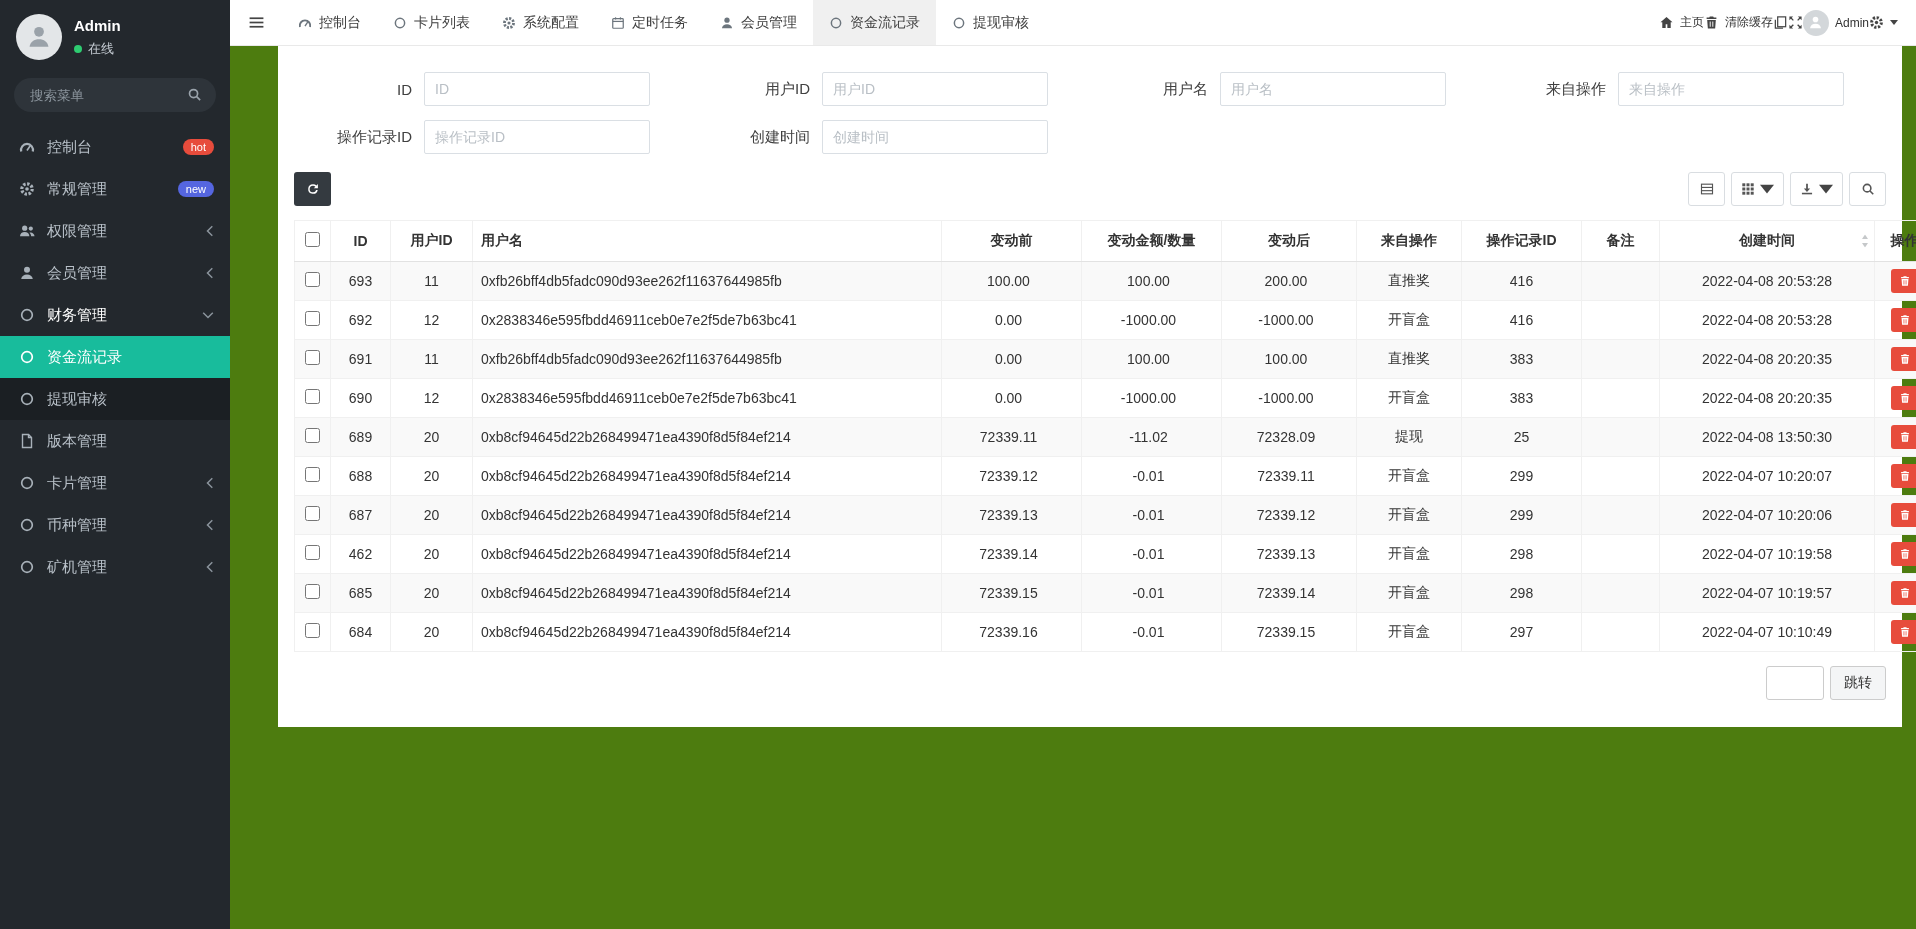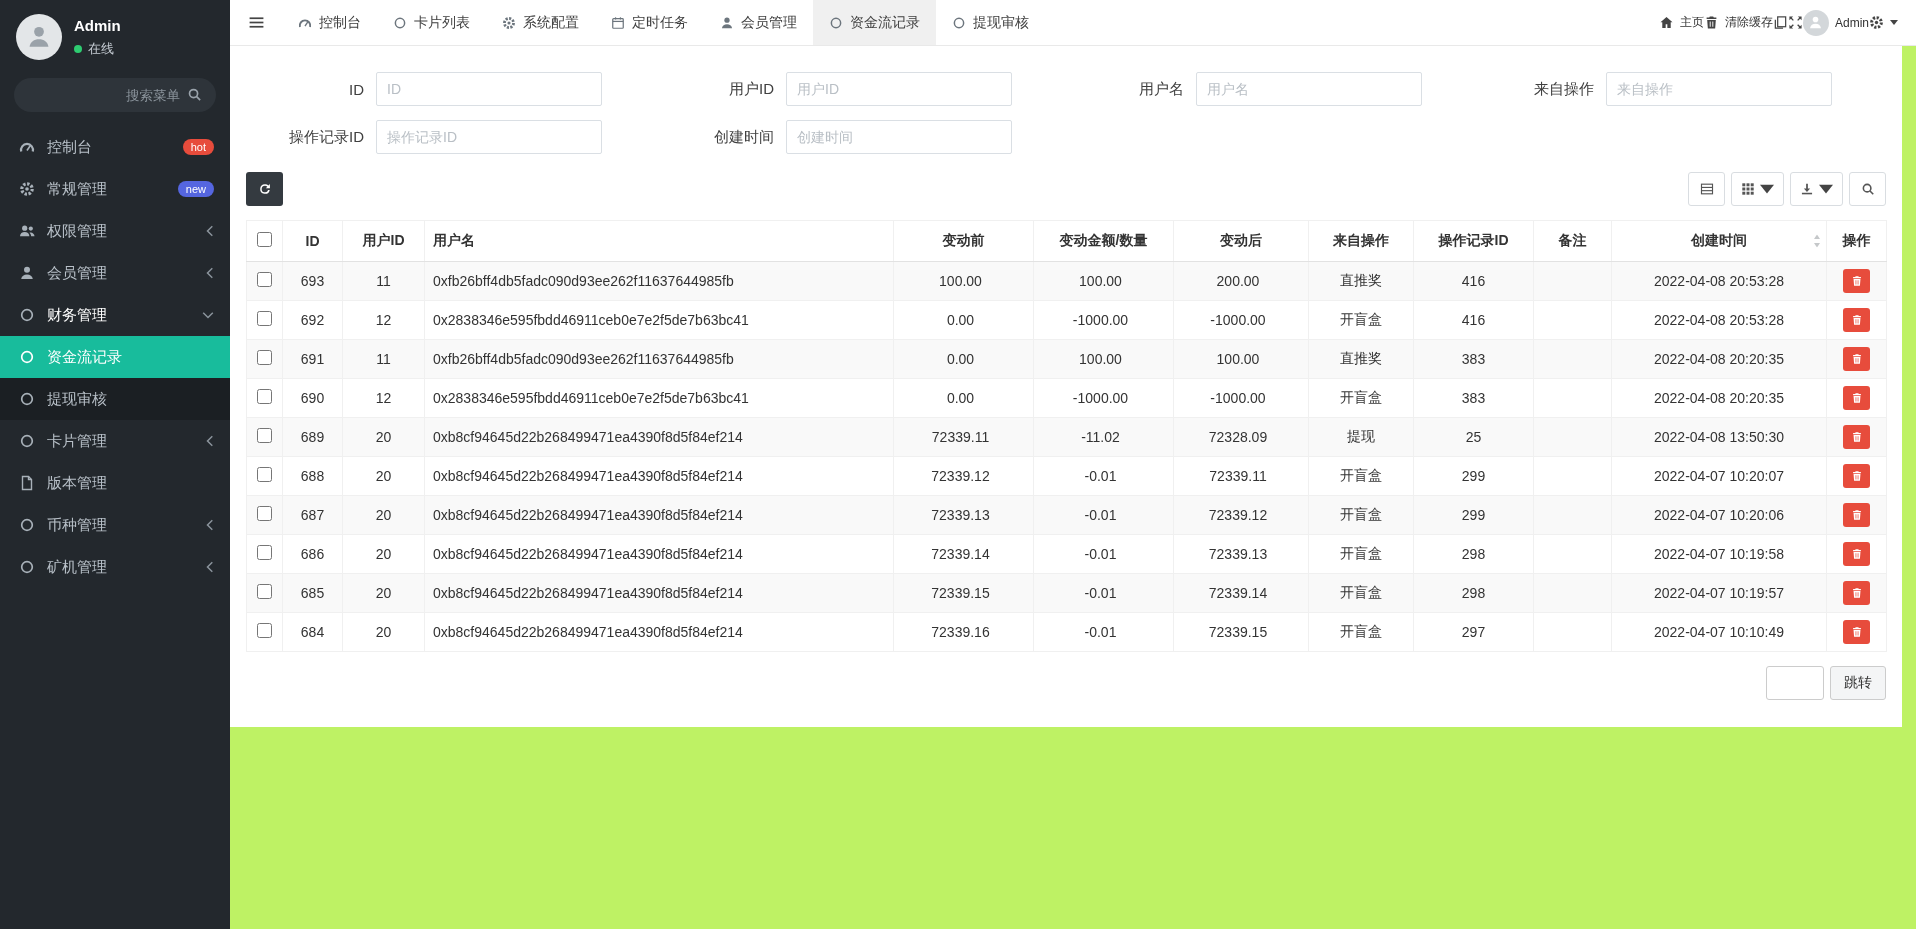--- a/index.html
+++ b/index.html
@@ -10,21 +10,21 @@
   
   .sidebar { width:230px; background:#23282d; color:#b8c0c8; flex-shrink:0; display:flex; flex-direction:column; }
   .brand { height:46px; display:flex; align-items:center; justify-content:center; color:#fff; font-size:20px; letter-spacing:2px; }
   .user-panel { display:flex; align-items:center; gap:12px; padding:14px 16px 10px; }
   .avatar-lg { width:46px; height:46px; border-radius:50%; background:#e3e6e8; color:#9aa2a9; display:flex; align-items:center; justify-content:center; }
   .avatar-lg svg { width:26px; height:26px; }
   .user-name { color:#fff; font-size:15px; font-weight:bold; margin-bottom:6px; }
   .user-status { font-size:13px; color:#c6cdd4; display:flex; align-items:center; gap:6px; }
   .dot { width:8px; height:8px; border-radius:50%; background:#2ecc71; }
   .menu-search { margin:8px 14px 14px; position:relative; }
-  .menu-search input { width:100%; height:34px; background:#2e343a; border:none; border-radius:17px; padding:0 36px 0 16px; color:#f97316; font-size:13.5px; outline:none;text-align:right; }
+  .menu-search input { width:100%; height:34px; background:#2e343a; border:none; border-radius:17px; padding:0 36px 0 16px; color:#f97316; font-size:13.5px; outline:none; }
   .menu-search input::placeholder { color:#8a939b; }
   .menu-search .s-icon { position:absolute; right:14px; top:9px; color:#9aa3ab; }
   .menu-search .s-icon svg { width:15px; height:15px; }
   .menu { flex:1; overflow:hidden; }
   .menu-item { height:42px; display:flex; align-items:center; padding:0 16px 0 18px; gap:11px; font-size:15px; color:#b8c0c8; cursor:pointer; }
   .menu-item .mi-icon { width:18px; display:flex; justify-content:center; color:#a8b1b9; }
   .menu-item .mi-icon svg { width:16px; height:16px; }
   .mi-label { flex:1; }
   .badge { font-size:11px; color:#fff; padding:2px 8px; border-radius:9px; }
   .badge-hot { background:#e74c3c; }
@@ -50,21 +50,21 @@
   .topbar-right { margin-left:auto; display:flex; font-size:12px; color:#333; }
   .tb-link { display:flex; align-items:center; gap:6px; cursor:pointer; }
   .tb-icon { color:#444; display:flex; }
   .tb-icon svg { width:15px; height:15px; }
   .avatar-sm { width:26px; height:26px; border-radius:50%; background:#d3d7da; color:#fff; display:flex; align-items:center; justify-content:center; }
   .avatar-sm svg { width:15px; height:15px; }
   .caret { display:flex; color:#444; }
   .caret svg { width:8px; height:5px; }
 
   
-  .content { flex:1; background:#bef264; overflow:hidden; }
+  .content { flex:1; background:#4d7c0f; overflow:hidden;padding-left:48px; }
   .panel { background:#fff; width:calc(100% - 14px); height:681px; padding:26px 16px 0; }
 
   
   .filter-grid { display:grid; grid-template-columns:repeat(4,1fr); row-gap:14px; }
   .f-group { display:flex; align-items:center; }
   .f-label { width:130px; text-align:right; padding-right:12px; font-size:15px; color:#404040; }
   .f-input { width:226px; height:34px; border:1px solid #dadfe4; border-radius:2px; padding:0 10px; font-size:14px; color:#333; outline:none; background:#fff; }
   .f-input::placeholder { color:#b9bfc5; }
   .f-buttons { padding-left:142px; display:flex; gap:8px; align-items:center; }
   .btn { border:none; border-radius:3px; font-size:14px; cursor:pointer; height:34px; }
@@ -220,39 +220,39 @@
           <span class="mi-icon">
               <svg viewBox="0 0 16 16">
                 <circle cx="8" cy="8" r="5.3" fill="none" stroke="currentColor" stroke-width="1.7"></circle>
               </svg>
             </span>
           <span class="mi-label">提现审核</span>
         </div>
       </div>
       <div class="menu-item">
         <span class="mi-icon">
+            <svg viewBox="0 0 16 16" fill="none" stroke="currentColor" stroke-width="1.4">
+              <path d="M3.5 1.5h6L12.5 4.5v10h-9z"></path>
+              <path d="M9.5 1.5v3h3"></path>
+            </svg>
+          </span>
+        <span class="mi-label">版本管理</span>
+      </div>
+      <div class="menu-item">
+        <span class="mi-icon">
             <svg viewBox="0 0 16 16">
               <circle cx="8" cy="8" r="5.3" fill="none" stroke="currentColor" stroke-width="1.7"></circle>
             </svg>
           </span>
         <span class="mi-label">卡片管理</span>
         <span class="mi-caret">
             <svg viewBox="0 0 8 12" fill="none" stroke="currentColor" stroke-width="1.5">
               <path d="M6.3 1.2 1.5 6l4.8 4.8"></path>
             </svg>
           </span>
-      </div>
-      <div class="menu-item">
-        <span class="mi-icon">
-            <svg viewBox="0 0 16 16" fill="none" stroke="currentColor" stroke-width="1.4">
-              <path d="M3.5 1.5h6L12.5 4.5v10h-9z"></path>
-              <path d="M9.5 1.5v3h3"></path>
-            </svg>
-          </span>
-        <span class="mi-label">版本管理</span>
       </div>
       <div class="menu-item">
         <span class="mi-icon">
             <svg viewBox="0 0 16 16">
               <circle cx="8" cy="8" r="5.3" fill="none" stroke="currentColor" stroke-width="1.7"></circle>
             </svg>
           </span>
         <span class="mi-label">币种管理</span>
         <span class="mi-caret">
             <svg viewBox="0 0 8 12" fill="none" stroke="currentColor" stroke-width="1.5">
@@ -666,21 +666,21 @@
             <td class="c">
               <button class="btn-delete">
                 <svg viewBox="0 0 16 16" fill="#fff">
                       <path d="M6.2 1.6h3.6l.6 1.1h2.8v1.5H2.8V2.7h2.8zM3.4 5.4h9.2l-.7 9H4.1zM6.1 7v5.6h1V7zm2.8 0v5.6h1V7z"></path>
                     </svg>
               </button>
             </td>
           </tr>
               <tr>
             <td class="c"><input type="checkbox" style=""></td>
-            <td class="c">686</td>
+            <td class="c">462</td>
             <td class="c">20</td>
             <td class="l">0xb8cf94645d22b268499471ea4390f8d5f84ef214</td>
             <td class="r">72339.14</td>
             <td class="r">-0.01</td>
             <td class="r">72339.13</td>
             <td class="c">开盲盒</td>
             <td class="c">298</td>
             <td class="c"></td>
             <td class="c">2022-04-07 10:19:58</td>
             <td class="c">

